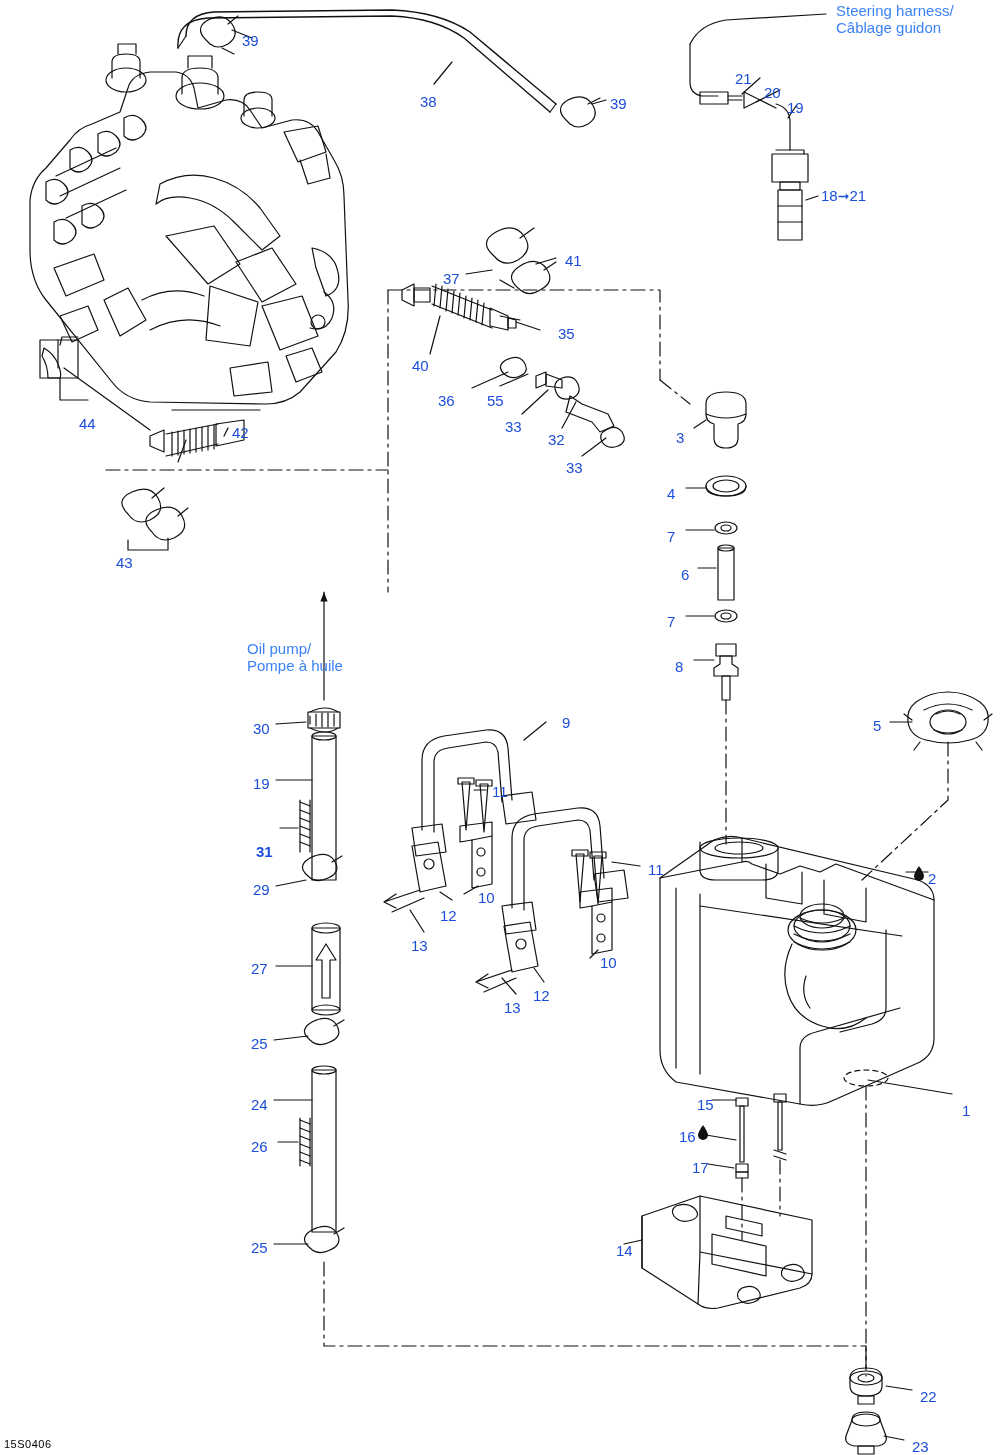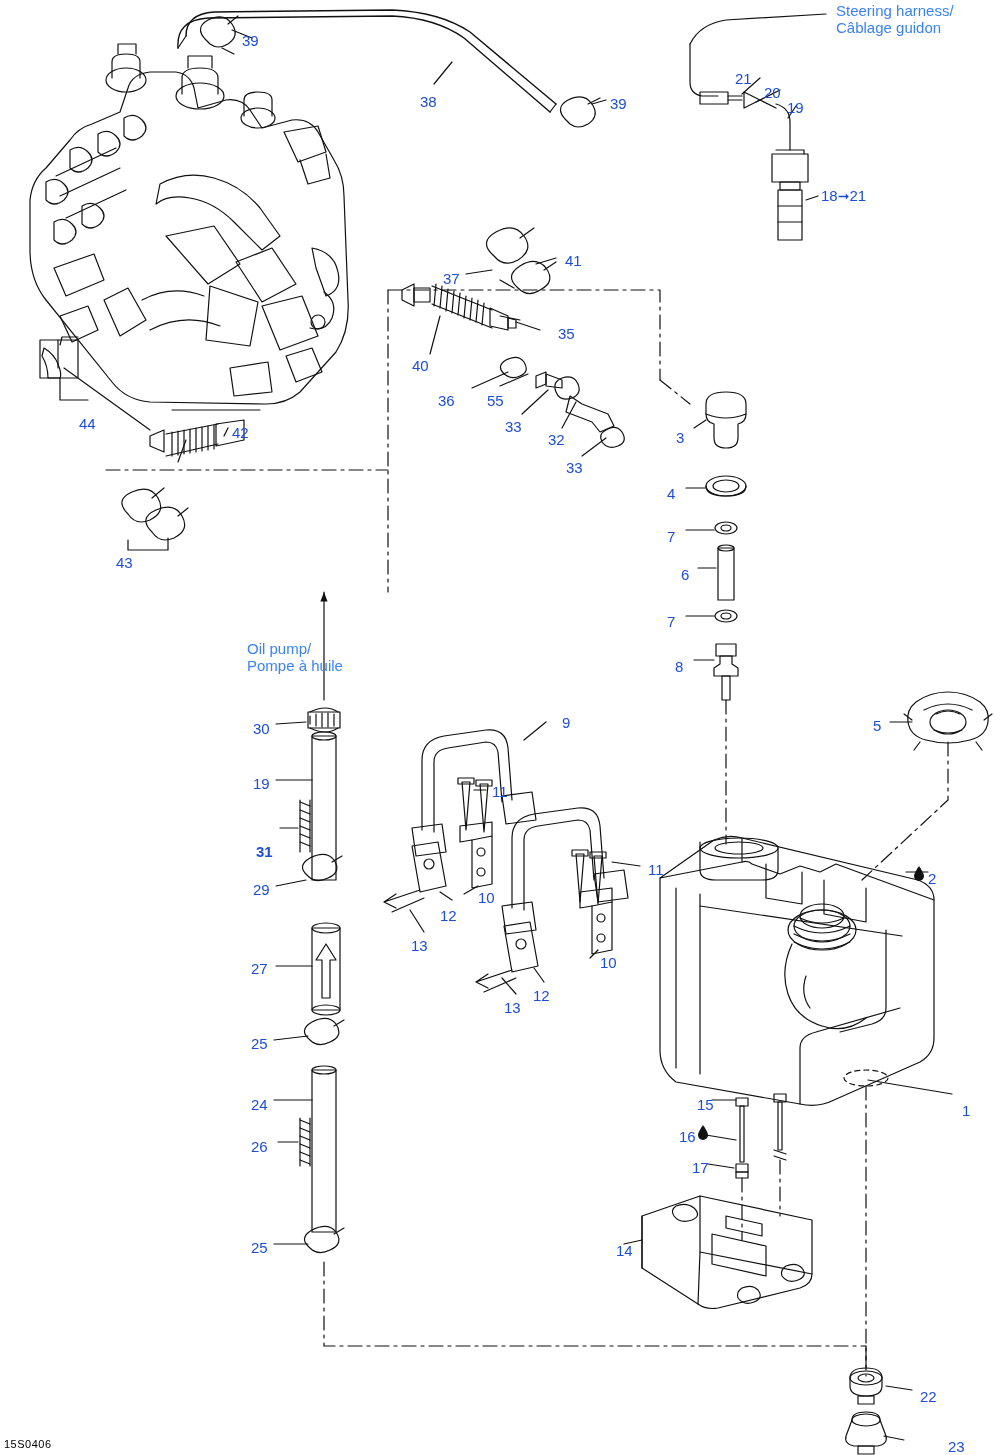--- a/index.html
+++ b/index.html
@@ -427,21 +427,21 @@
 <div class="lbl" style="left:504px;top:1000px;">13</div>
 
 <div class="lbl" style="left:873px;top:718px;">5</div>
 <div class="lbl" style="left:928px;top:871px;">2</div>
 <div class="lbl" style="left:962px;top:1103px;">1</div>
 <div class="lbl" style="left:697px;top:1097px;">15</div>
 <div class="lbl" style="left:679px;top:1129px;">16</div>
 <div class="lbl" style="left:692px;top:1160px;">17</div>
 <div class="lbl" style="left:600px;top:1243px;margin-left:16px;">14</div>
 <div class="lbl" style="left:920px;top:1389px;">22</div>
-<div class="lbl" style="left:948px;top:1439px;">23</div>
+<div class="lbl" style="left:912px;top:1439px;">23</div>
 
 <svg class="drop-svg" style="position:absolute;left:913px;top:865px;width:12px;height:16px;" viewBox="0 0 12 16">
   <path d="M6 1 C6 1 11 8 11 11 A5 5 0 0 1 1 11 C1 8 6 1 6 1 Z" fill="#111"></path>
 </svg>
 <svg style="position:absolute;left:697px;top:1124px;width:12px;height:16px;" viewBox="0 0 12 16">
   <path d="M6 1 C6 1 11 8 11 11 A5 5 0 0 1 1 11 C1 8 6 1 6 1 Z" fill="#111"></path>
 </svg>
 
 <div class="code">15S0406</div>
 

